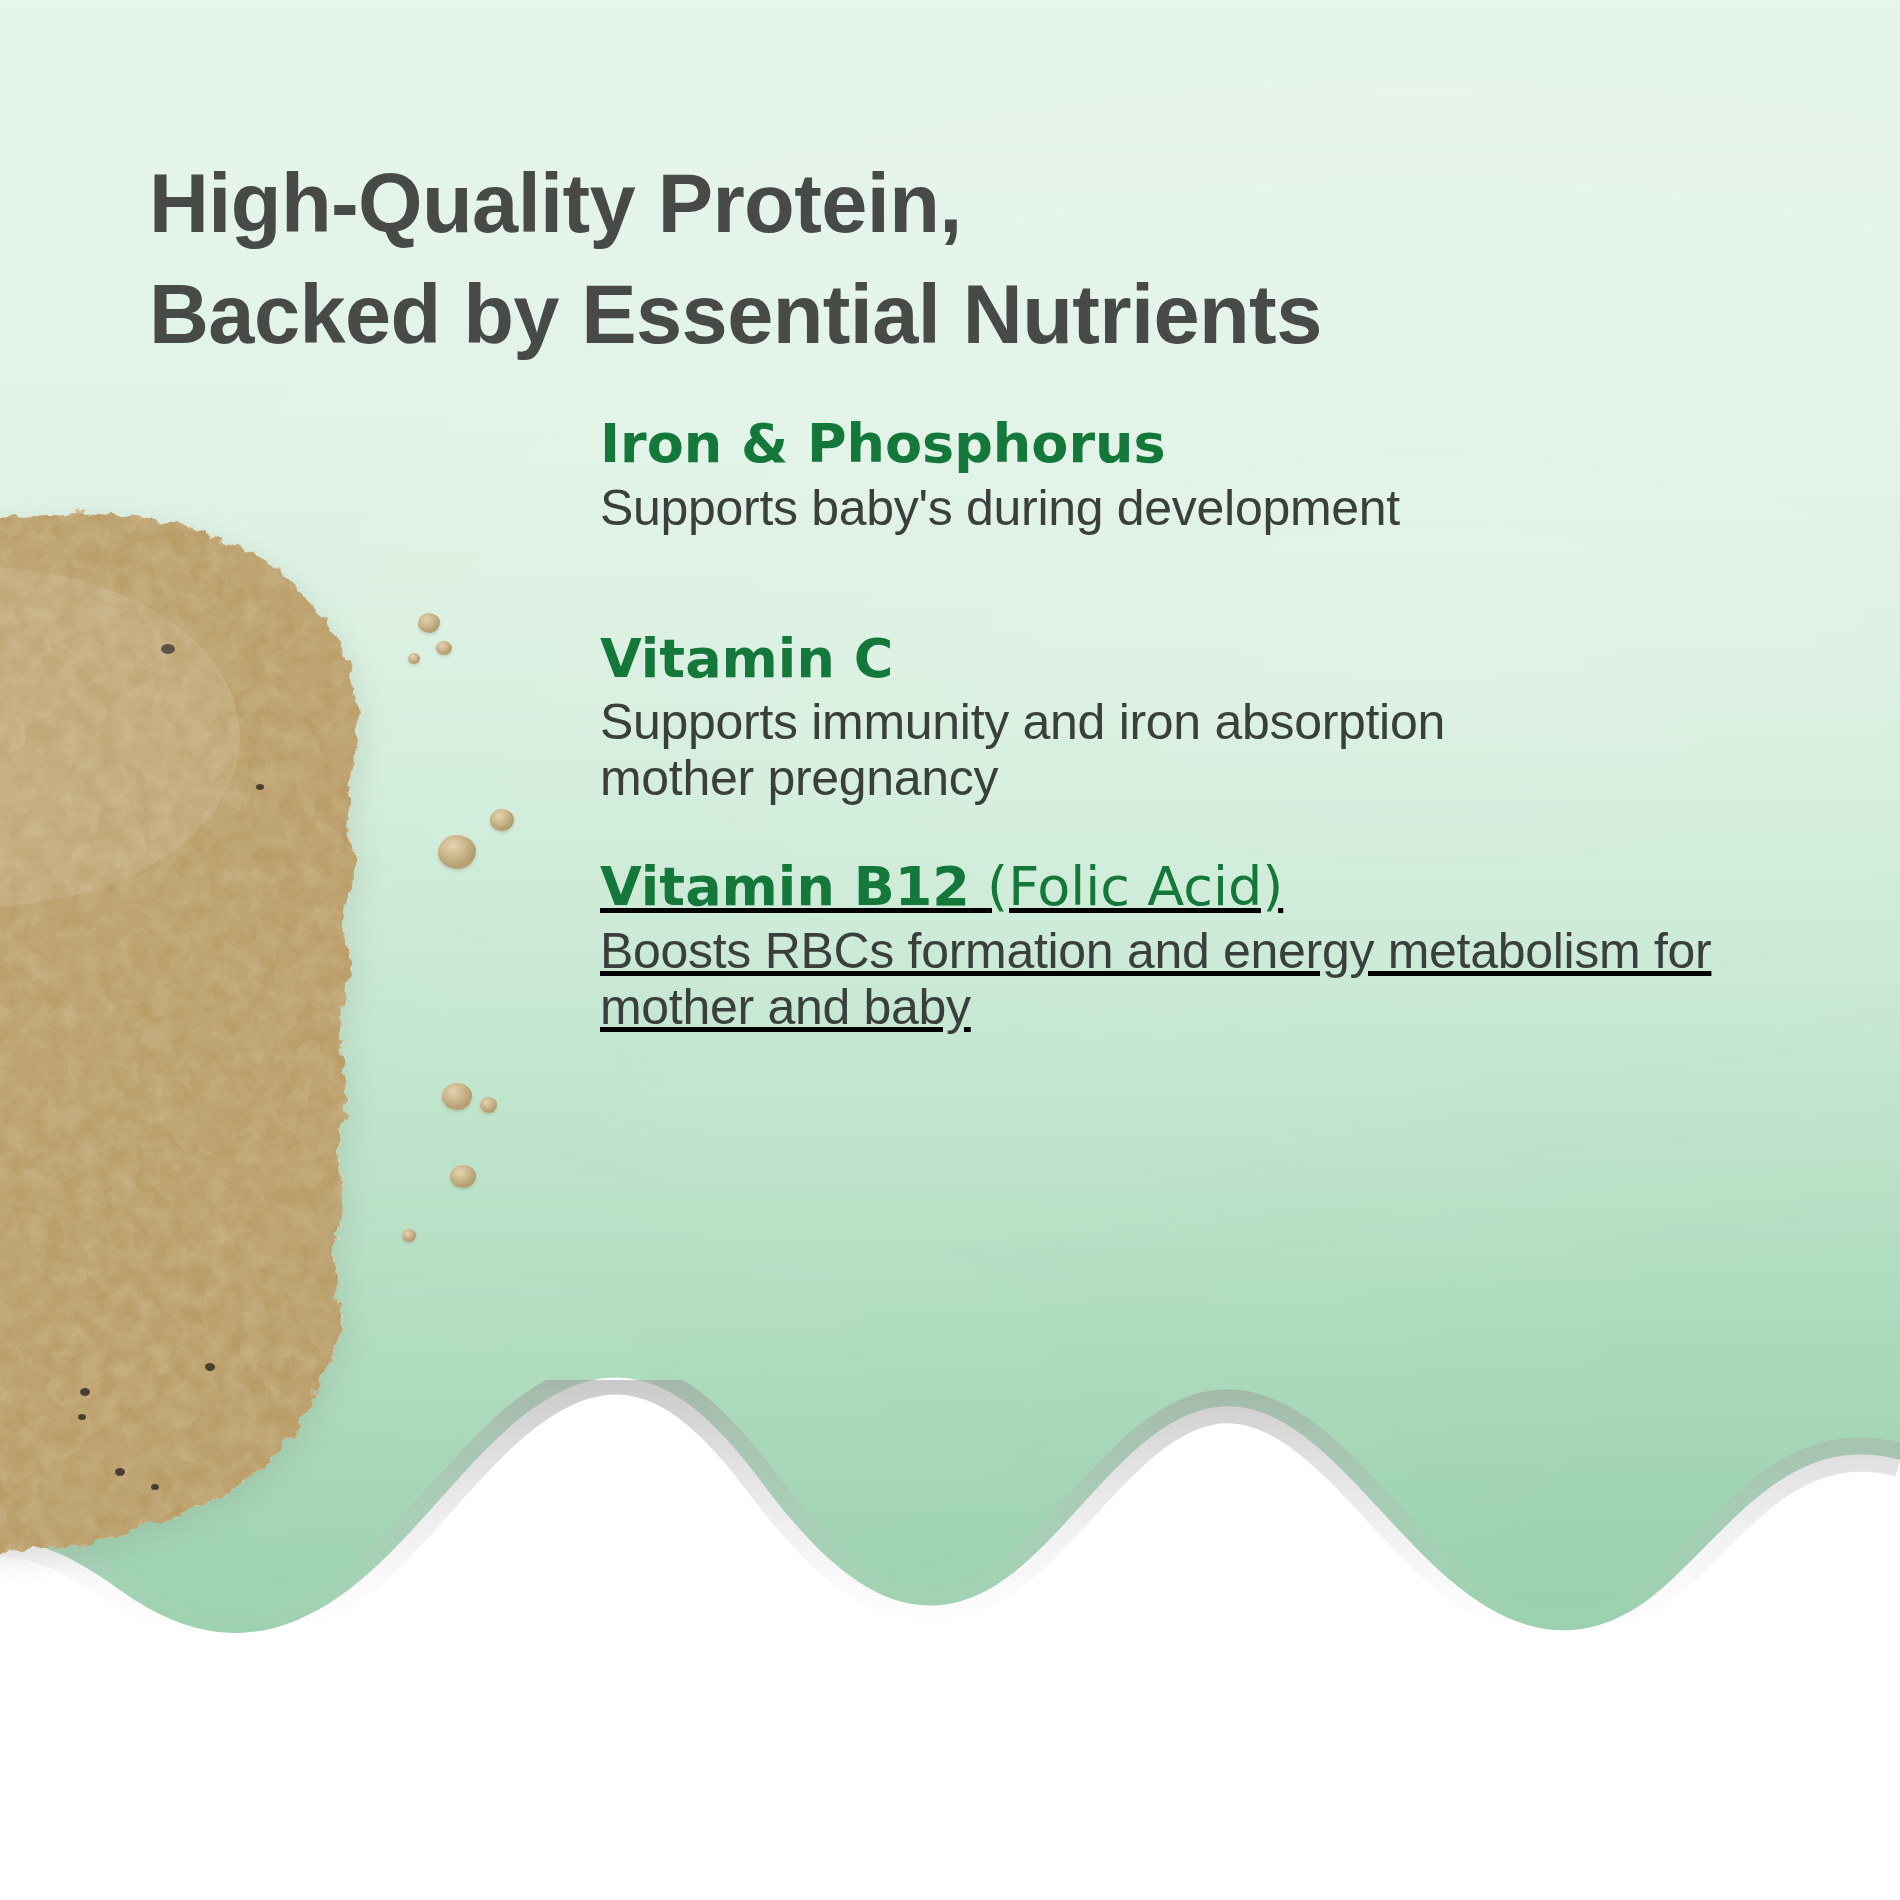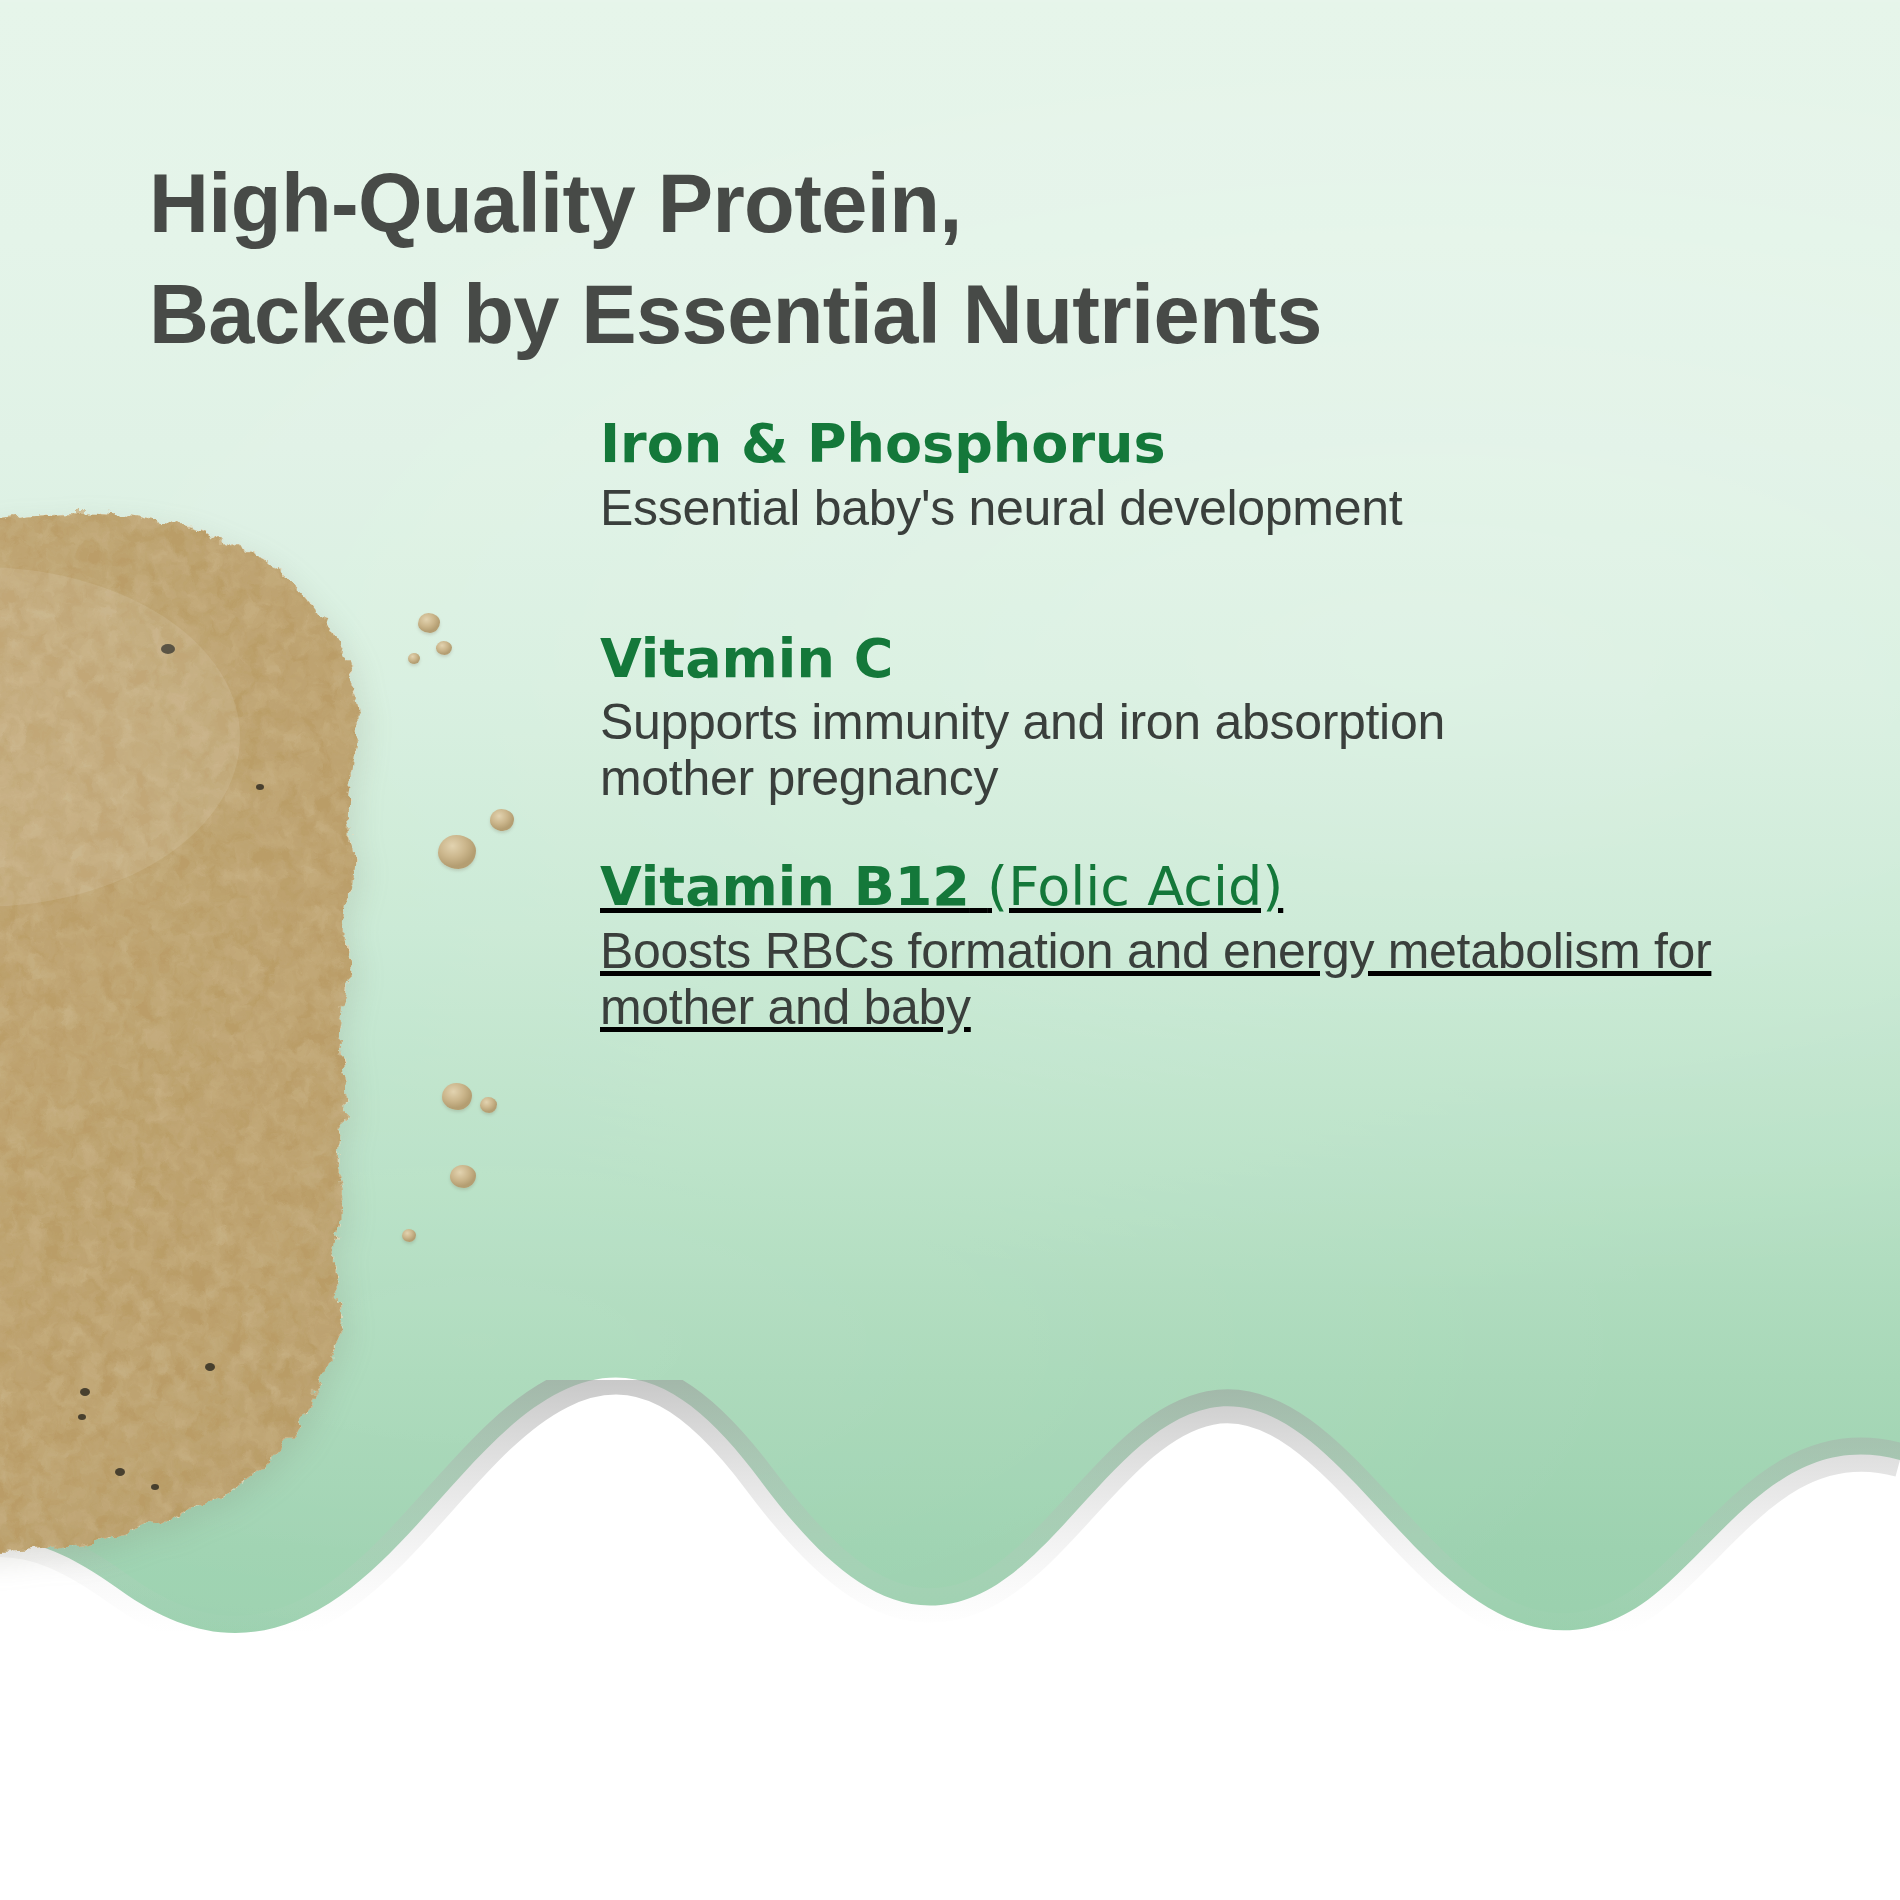--- a/index.html
+++ b/index.html
@@ -268,21 +268,21 @@
   </div>
 
   <div class="nutrients">
 
 
     <div class="nutrient n1">
       <div class="n-title">
         <span class="strong">Iron &amp; Phosphorus</span>
         <span class="light"></span>
       </div>
-      <div class="n-desc wide">Essential baby's neural development</div>
+      <div class="n-desc wide">Supports baby's during development</div>
     </div>
 
     <div class="nutrient n2">
       <div class="n-title">
         <span class="strong">Vitamin C</span>
         <span class="light"></span>
       </div>
       <div class="n-desc">Supports immunity and iron absorption mother pregnancy</div>
     </div>
 

